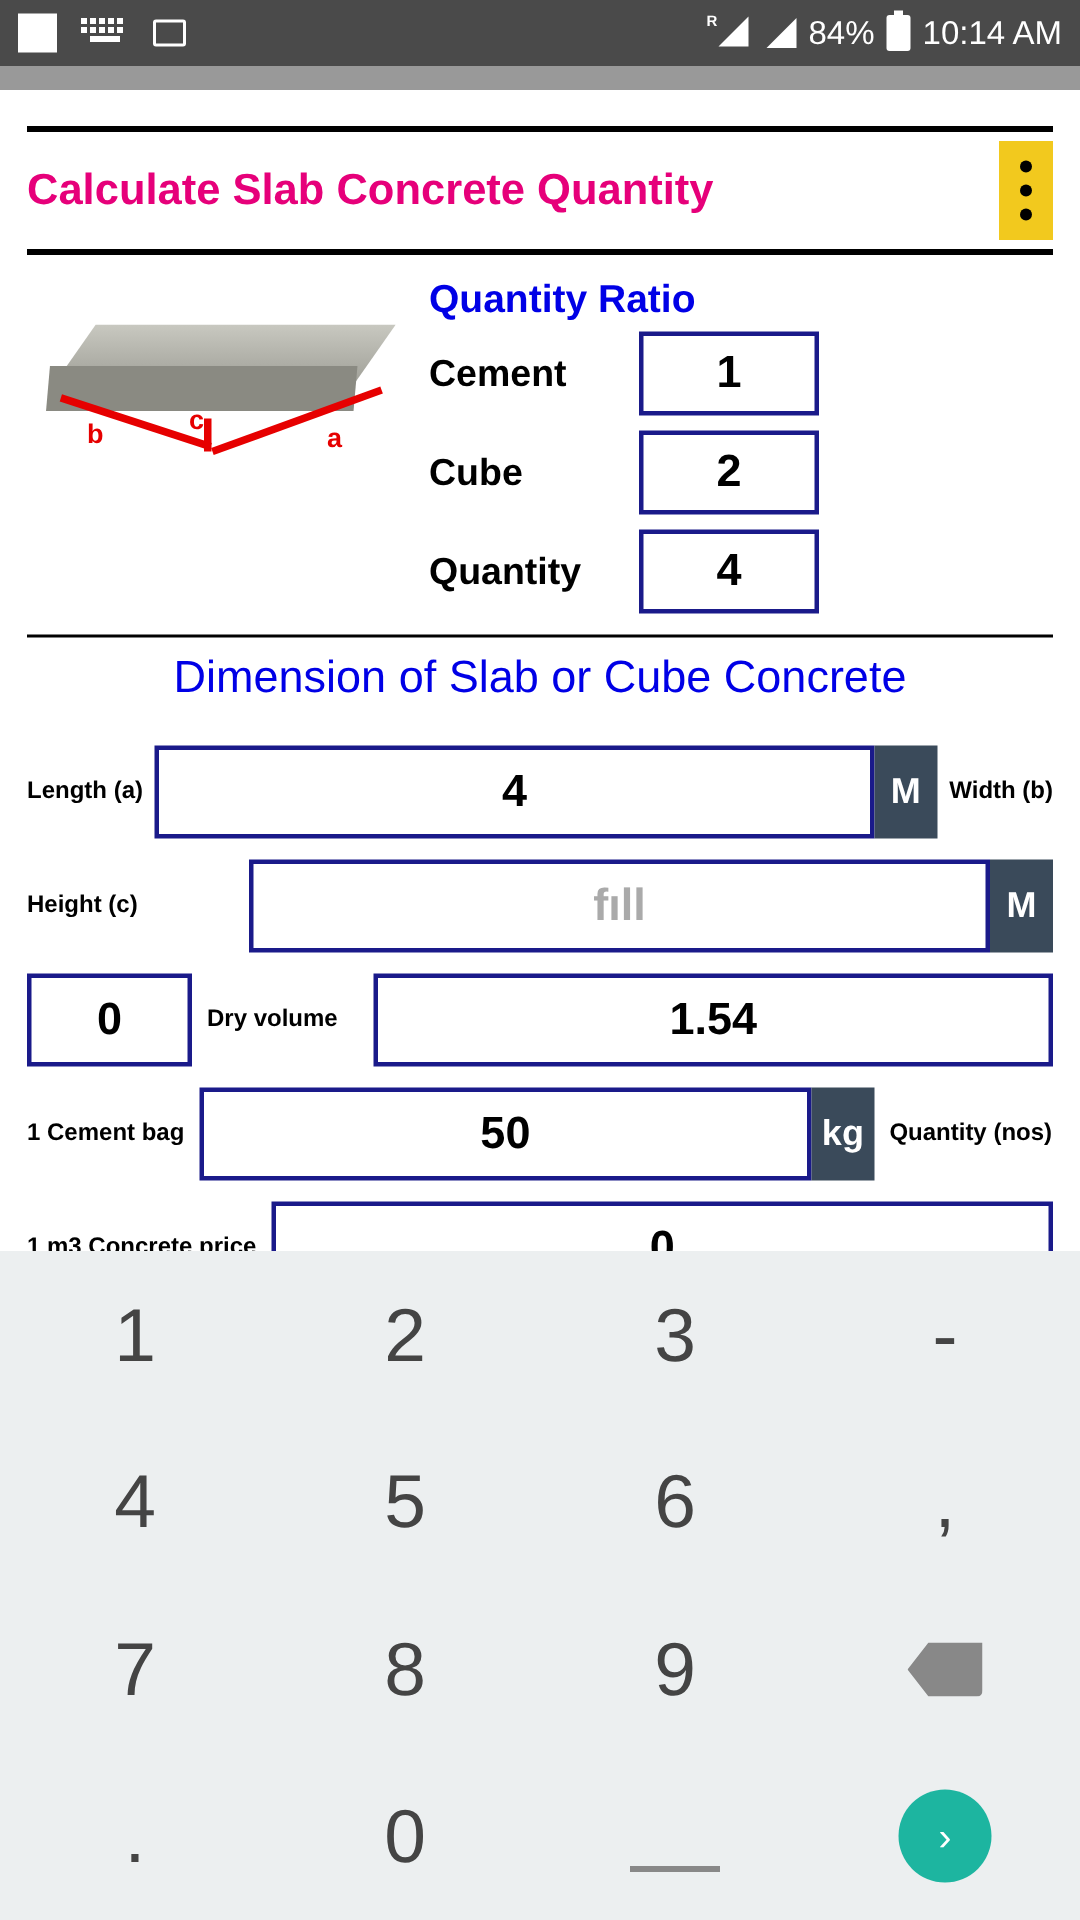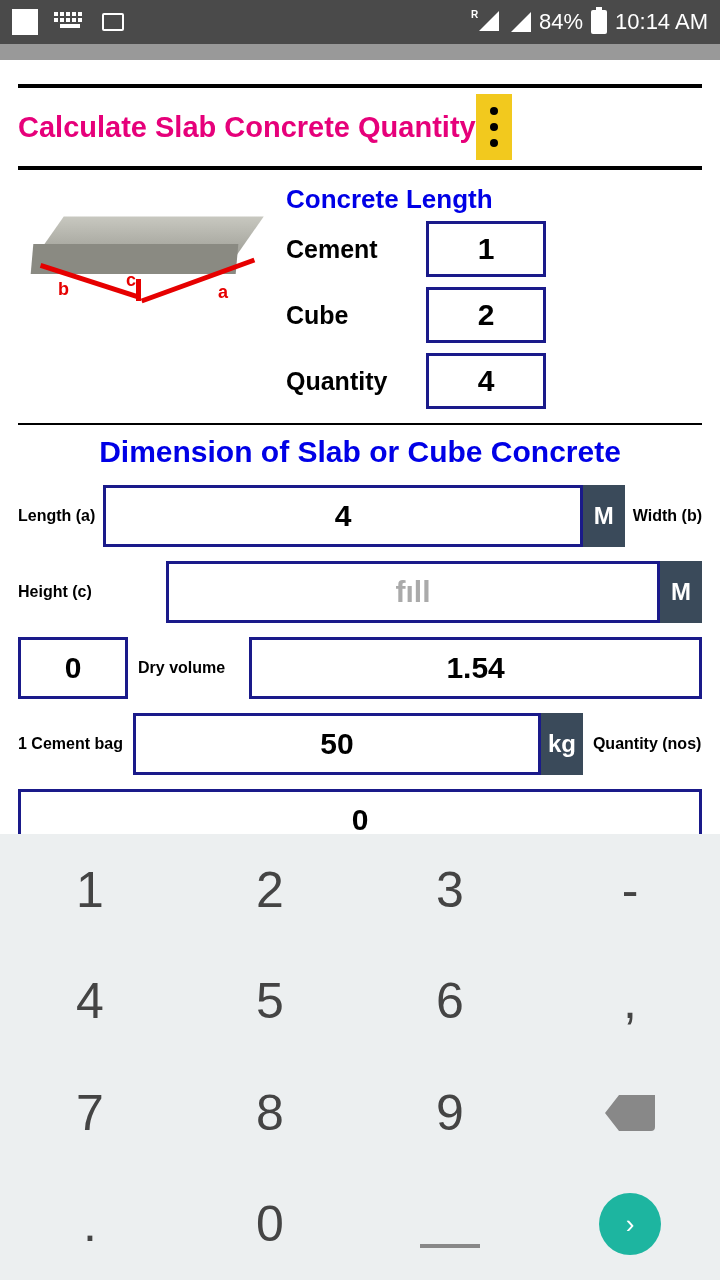--- a/index.html
+++ b/index.html
@@ -26,42 +26,42 @@
     .kb-row { display: flex; gap: 2px; }
     .kb-dot { width: 4px; height: 4px; background: white; }
     .img-icon { width: 22px; height: 18px; border: 2px solid white; border-radius: 2px; position: relative; }
     .signal-r { position: relative; width: 24px; height: 22px; }
     .signal-tri { width: 0; height: 0; border-left: 20px solid transparent; border-bottom: 20px solid white; }
     .r-label { position: absolute; top: -2px; left: -8px; font-size: 10px; font-weight: bold; }
     .battery { display: inline-block; width: 16px; height: 24px; background: white; border-radius: 2px; position: relative; }
     .battery::before { content: ''; position: absolute; top: -3px; left: 5px; width: 6px; height: 3px; background: white; }
     .gray-line { height: 16px; background: #999; }
     .app { padding: 16px 18px; }
-    .title-row { display: flex; align-items: center; border-top: 4px solid black; border-bottom: 4px solid black; padding: 6px 0; margin-top: 8px; }
+    .title-row { display: flex; align-items: center; justify-content: space-between; border-top: 4px solid black; border-bottom: 4px solid black; padding: 6px 0; margin-top: 8px; }
     .title { color: #e6007a; font-size: 29px; font-weight: bold; }
     .menu-btn { width: 36px; height: 66px; background: #f2c91e; display: flex; flex-direction: column; align-items: center; justify-content: center; gap: 8px; }
     .menu-dot { width: 8px; height: 8px; background: black; border-radius: 50%; }
     .ratio-section { display: flex; padding: 14px 0 4px 0; border-bottom: 2px solid black; }
     .slab-img { width: 250px; height: 150px; position: relative; margin-right: 18px; padding-top: 10px; }
     .slab-top { position: absolute; left: 30px; top: 10px; width: 200px; height: 90px; background: linear-gradient(#c8c8c0, #9a9a92); transform: skewX(-35deg) scaleY(0.5); }
     .slab-front { position: absolute; left: 14px; top: 60px; width: 205px; height: 30px; background: #8a8a82; transform: skewX(-5deg); }
     .red-line { position: absolute; background: #e60000; }
     .line-a { left: 120px; top: 94px; width: 120px; height: 5px; transform: rotate(-20deg); }
     .line-b { left: 20px; top: 95px; width: 105px; height: 5px; transform: rotate(18deg); }
     .line-c { left: 118px; top: 95px; width: 5px; height: 22px; }
     .dim-label { position: absolute; color: #e60000; font-size: 18px; font-weight: bold; }
     .lbl-a { left: 200px; top: 98px; }
     .lbl-b { left: 40px; top: 95px; }
     .lbl-c { left: 108px; top: 86px; }
     .ratio-col { flex: 1; }
     .ratio-title { color: #0000e6; font-size: 26px; font-weight: bold; margin-bottom: 6px; }
     .ratio-row { display: flex; align-items: center; margin-bottom: 10px; }
     .ratio-lbl { font-size: 25px; font-weight: bold; width: 140px; }
     .ratio-input { border: 3px solid #1a1a8a; width: 120px; height: 56px; font-size: 30px; font-weight: bold; text-align: center; }
-    .dim-title { color: #0000e6; font-size: 30px; font-weight: bold; text-align: center; margin-top: 10px; margin-bottom: 16px; }
+    .dim-title { color: #0000e6; font-size: 30px; font-weight: normal; text-align: center; margin-top: 10px; margin-bottom: 28px; }
     .dim-row { display: flex; align-items: center; gap: 8px; margin-bottom: 14px; }
     .dim-lbl { font-size: 16px; font-weight: bold; white-space: nowrap; }
     .input-wrap { display: flex; flex: 1; }
     .dim-input { border: 3px solid #1a1a8a; height: 62px; font-size: 30px; font-weight: bold; text-align: center; flex: 1; min-width: 0; }
     .dim-input::placeholder { color: #aaa; }
     .unit { background: #3a4a5a; color: white; font-size: 24px; font-weight: bold; display: flex; align-items: center; justify-content: center; width: 42px; height: 62px; }
     .calc-btn { background: black; color: white; font-size: 24px; font-weight: bold; border: 4px solid #e60000; border-radius: 12px; padding: 14px 10px; margin-right: 10px; }
     .keyboard { position: absolute; bottom: 0; left: 0; width: 720px; height: 446px; background: #eceff0; display: grid; grid-template-columns: repeat(4, 1fr); grid-template-rows: repeat(4, 1fr); }
     .key { display: flex; align-items: center; justify-content: center; font-size: 50px; color: #444; cursor: pointer; }
     .key-backspace svg { width: 50px; height: 36px; }
@@ -127,21 +127,21 @@
       <div class="slab-top"></div>
       <div class="slab-front"></div>
       <div class="red-line line-a"></div>
       <div class="red-line line-b"></div>
       <div class="red-line line-c"></div>
       <span class="dim-label lbl-a">a</span>
       <span class="dim-label lbl-b">b</span>
       <span class="dim-label lbl-c">c</span>
     </div>
     <div class="ratio-col">
-      <div class="ratio-title">Concrete Length</div>
+      <div class="ratio-title">Quantity Ratio</div>
       <div class="ratio-row">
         <span class="ratio-lbl">Cement</span>
         <input class="ratio-input" value="1" style="">
       </div>
       <div class="ratio-row">
         <span class="ratio-lbl">Cube</span>
         <input class="ratio-input" value="2" style="">
       </div>
       <div class="ratio-row">
         <span class="ratio-lbl">Quantity</span>
@@ -180,20 +180,21 @@
     <span class="dim-lbl">1 Cement bag</span>
     <div class="input-wrap" style="flex:0 0 130px">
       <input class="dim-input" value="50" style="">
       <div class="unit">kg</div>
     </div>
     <span class="dim-lbl">Quantity (nos)</span>
 
   </div>
 
   <div class="flex-row">
+    <span class="dim-lbl">1 m3 Concrete price</span>
     <input class="dim-input" style="flex: 1 1 0%;" value="0">
   </div>
 </div>
 
 <div class="keyboard">
   <div class="key">1</div>
   <div class="key">2</div>
   <div class="key">3</div>
   <div class="key">-</div>
   <div class="key">4</div>

